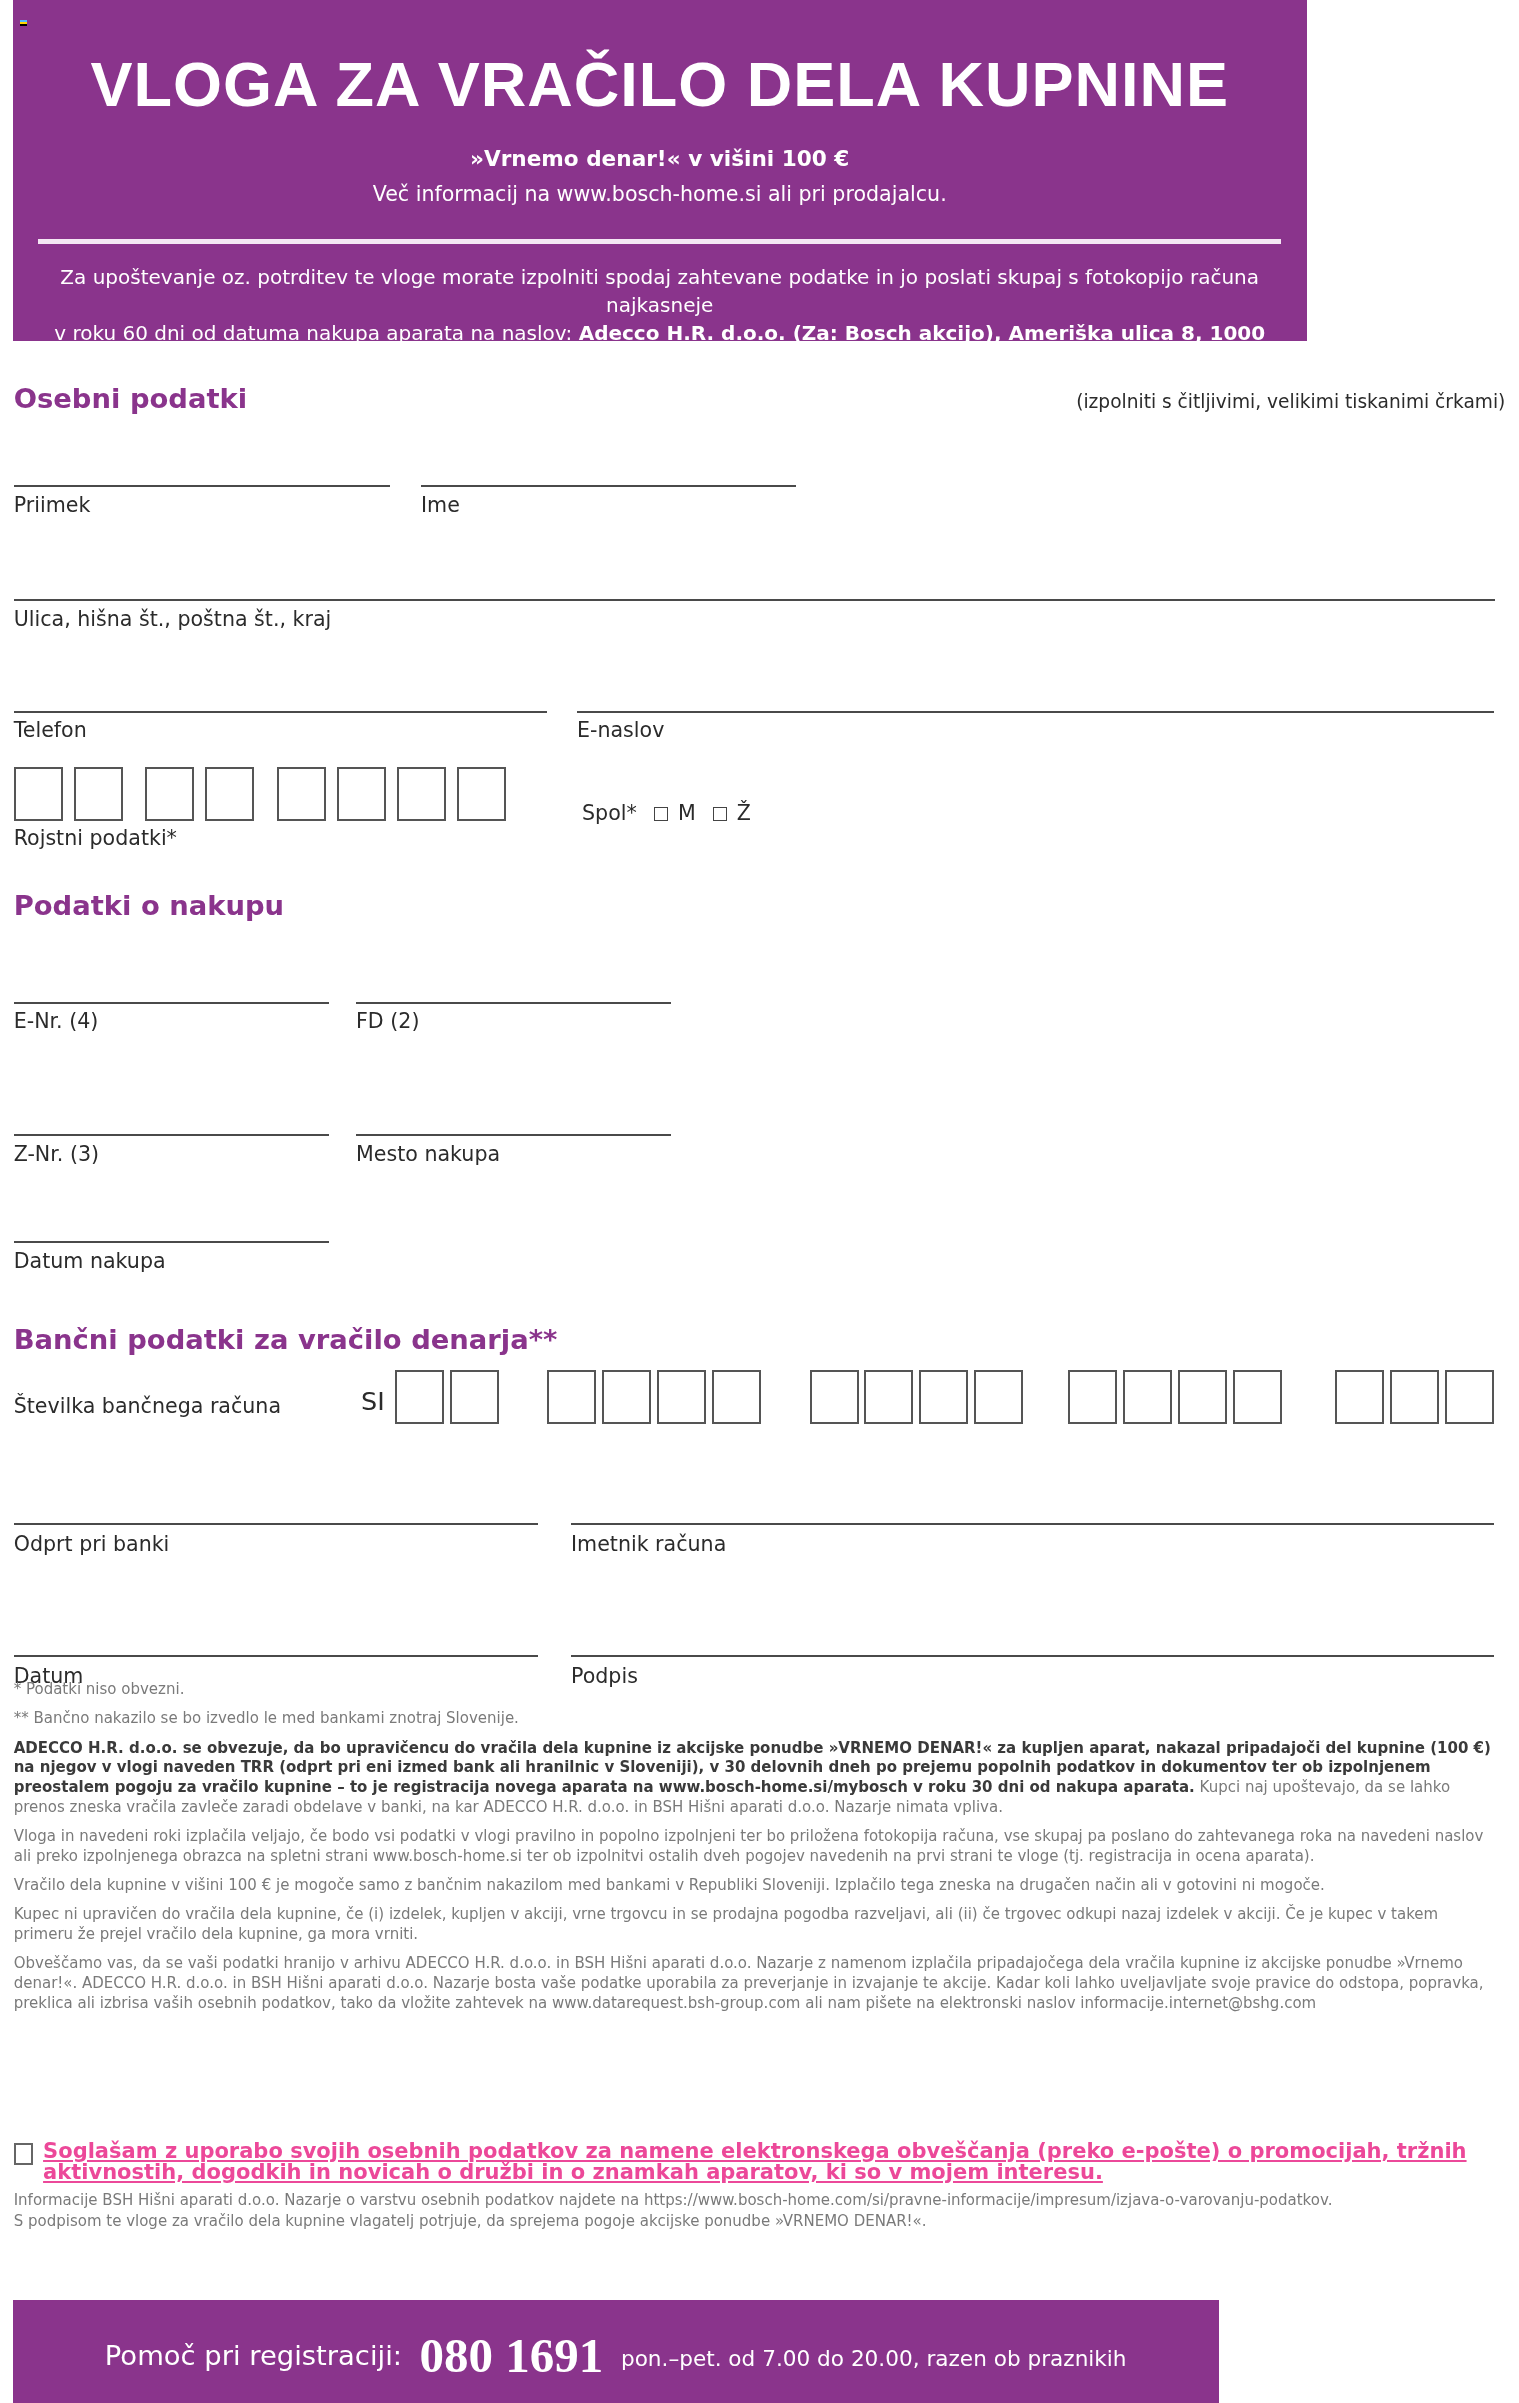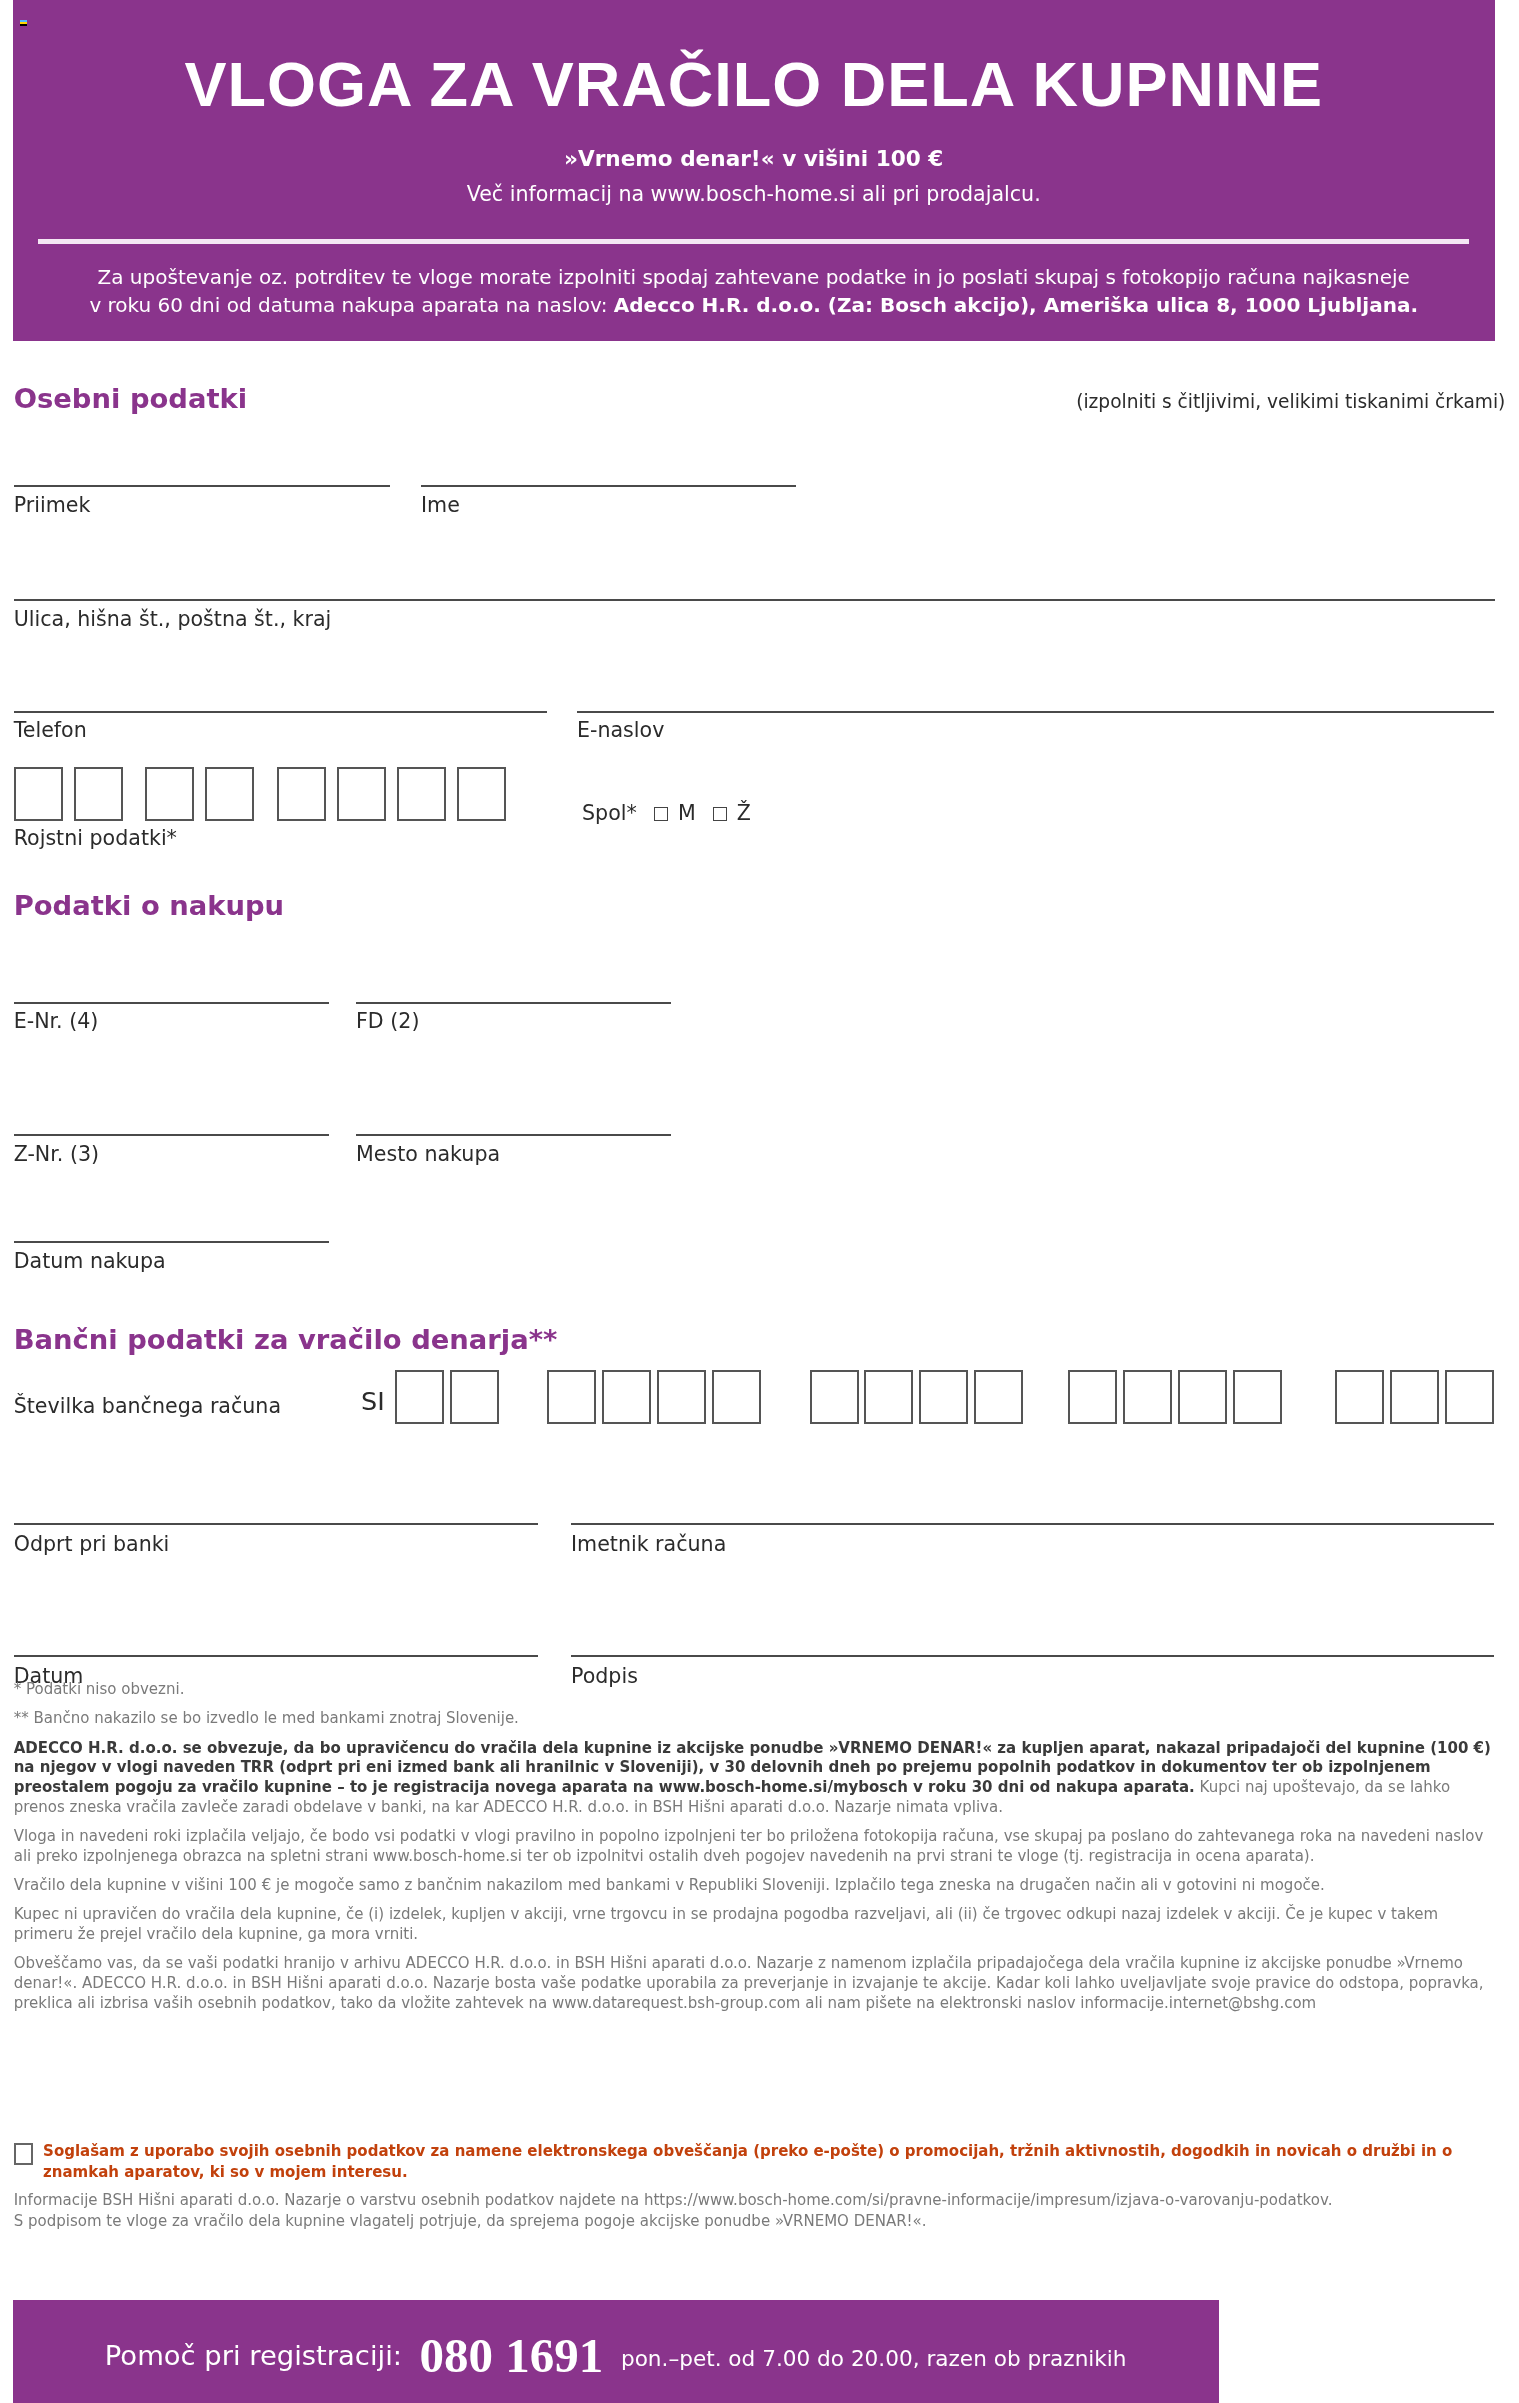--- a/index.html
+++ b/index.html
@@ -1,20 +1,20 @@
 <!DOCTYPE html>
 <html><head>
 <meta charset="utf-8">
 <style>
   * { box-sizing: border-box; margin: 0; padding: 0; }
   html, body { width: 1519px; height: 2403px; background: #ffffff; overflow: hidden; }
   body { position: relative; font-family: "DejaVu Sans", sans-serif; color: #2b2b2b; }
 
   
-  #header { position: absolute; left: 12.7px; top: 0; width: 1482px; height: 341px; background: #8a348c; color: #ffffff; }
+  #header { position: absolute; left: 12.7px; top: 0; width: 1294px; height: 341px; background: #8a348c; color: #ffffff; }
   #header .cmyk-icon { position: absolute; left: 6.9px; top: 19.6px; width: 7.8px; height: 7.8px; }
   #header .cmyk-icon span { display: block; height: 2px; width: 7.8px; }
   #title { position: absolute; left: 0; right: 0; top: 49px; text-align: center; font-family: "Liberation Sans", sans-serif; font-weight: bold; font-size: 63px; letter-spacing: 1px; line-height: 71px; }
   #subtitle { position: absolute; left: 0; right: 0; top: 145px; text-align: center; font-weight: bold; font-size: 21.6px; line-height: 27.4px; }
   #info { position: absolute; left: 0; right: 0; top: 181px; text-align: center; font-size: 20.6px; line-height: 27.4px; }
   #rule { position: absolute; left: 25.5px; right: 25.5px; top: 239px; height: 4.9px; background: #f4e6f4; }
   #notice { position: absolute; left: 21.6px; right: 21.6px; top: 263px; text-align: center; font-size: 20px; line-height: 28px; }
   #notice b { font-weight: bold; }
 
   
@@ -34,21 +34,21 @@
 
   #iban-label { position: absolute; left: 13.7px; top: 1394px; font-size: 20.6px; line-height: 25.5px; }
   #iban-prefix { position: absolute; left: 361px; top: 1386px; font-size: 25.5px; line-height: 31px; }
 
   
   #footnotes { position: absolute; left: 13.7px; right: 19.6px; top: 1680px; font-size: 15px; line-height: 19.6px; color: #7a7a7a; }
   #footnotes p { margin-bottom: 9.8px; }
   #footnotes .strong { color: #3a3a3a; font-weight: bold; }
   #consent { position: absolute; left: 13.7px; right: 19.6px; top: 2141px; display: flex; gap: 9.8px; }
   #consent .cbox { flex: 0 0 auto; width: 19.6px; height: 21.6px; border: 2px solid #666; margin-top: 2px; }
-  #consent .ctext { font-size: 15px; line-height: 20.6px; color: #c2410c; font-weight: bold; }
+  #consent .ctext { font-size: 21px; line-height: 20.6px; color: #ec4899; font-weight: bold; text-decoration: underline; }
   #legal { position: absolute; left: 13.7px; right: 19.6px; top: 2190px; font-size: 15px; line-height: 20.6px; color: #7a7a7a; }
 
   
   #footer { position: absolute; left: 12.7px; top: 2300px; width: 1206px; height: 103px; background: #8a348c; color: #fff; display: flex; align-items: center; justify-content: center; gap: 17.6px; padding-top: 7.8px; }
   #footer .help { font-size: 27.4px; }
   #footer .phone { font-family: Liberation Serif, serif; font-weight: bold; font-size: 49px; }
   #footer .hours { font-size: 21.6px; padding-top: 5.9px; }
 </style>
 </head>
 <body>

